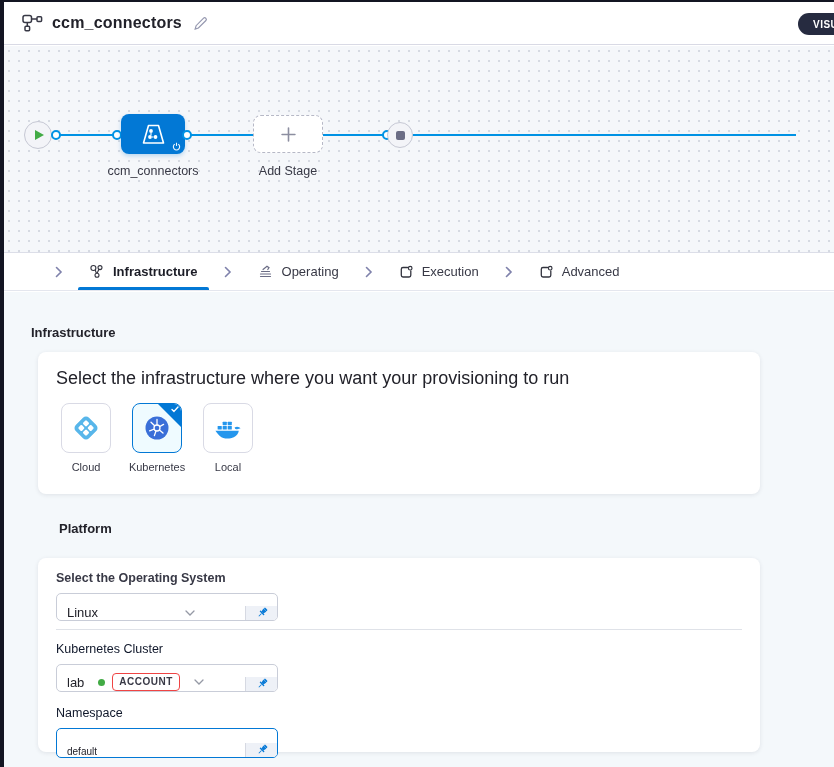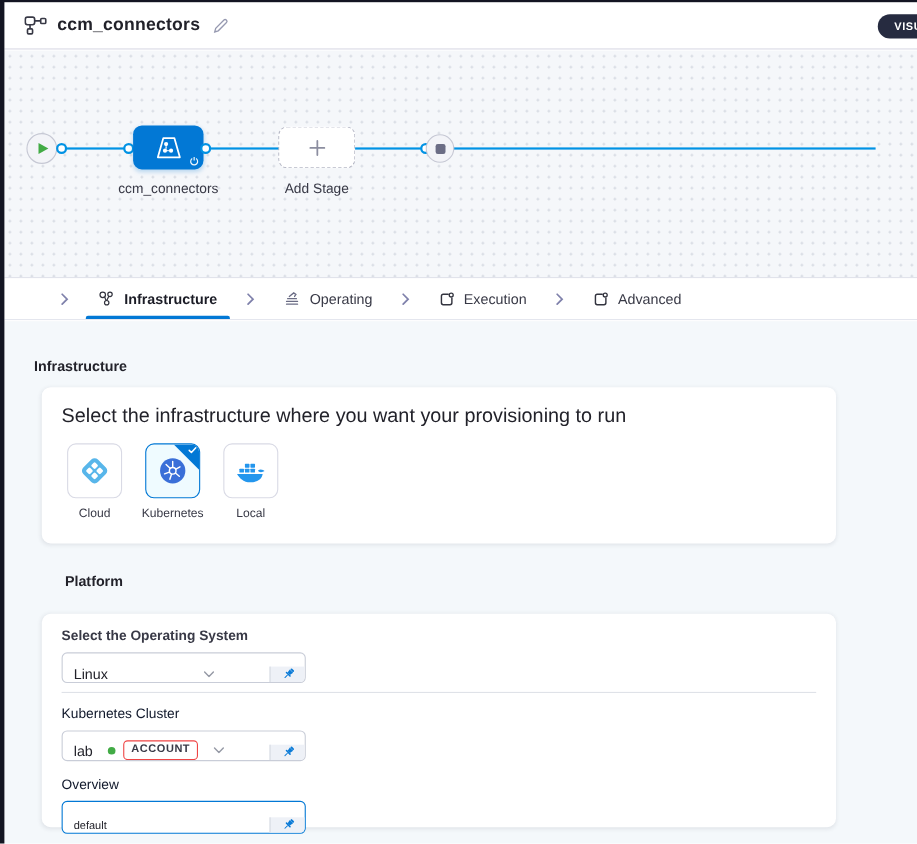--- a/index.html
+++ b/index.html
@@ -328,21 +328,21 @@
           <g transform="rotate(45 8 8)" fill="#0b7bd7">
             <rect x="5.8" y="1" width="4.4" height="2" rx="1"></rect>
             <path d="M5.6 3.2h4.8l-.7 4H6.3z"></path>
             <rect x="4.6" y="7.1" width="6.8" height="1.6" rx=".8"></rect>
             <rect x="7.5" y="8.7" width="1" height="4.6" rx=".5"></rect>
           </g>
         </svg>
       </div>
     </div>
 
-    <div class="field-label muted mt14">Overview</div>
+    <div class="field-label muted mt14">Namespace</div>
     <div class="input-group focused">
       <input class="ns-input" type="text" value="default" style="">
       <div class="ig-pin">
         <svg width="14" height="14" viewBox="0 0 16 16">
           <g transform="rotate(45 8 8)" fill="#0b7bd7">
             <rect x="5.8" y="1" width="4.4" height="2" rx="1"></rect>
             <path d="M5.6 3.2h4.8l-.7 4H6.3z"></path>
             <rect x="4.6" y="7.1" width="6.8" height="1.6" rx=".8"></rect>
             <rect x="7.5" y="8.7" width="1" height="4.6" rx=".5"></rect>
           </g>

